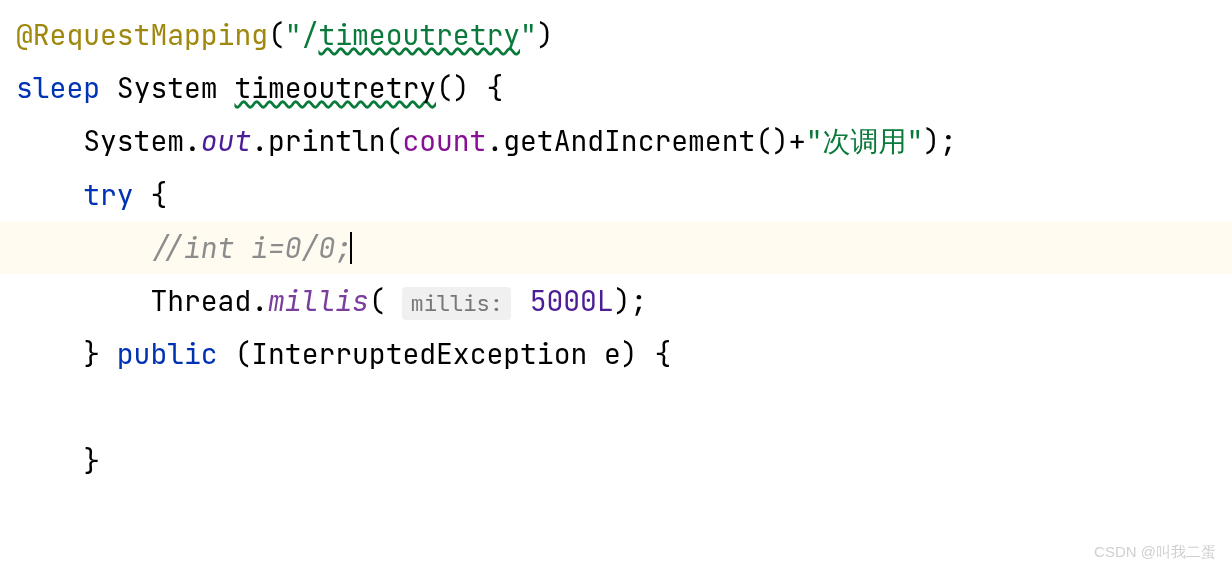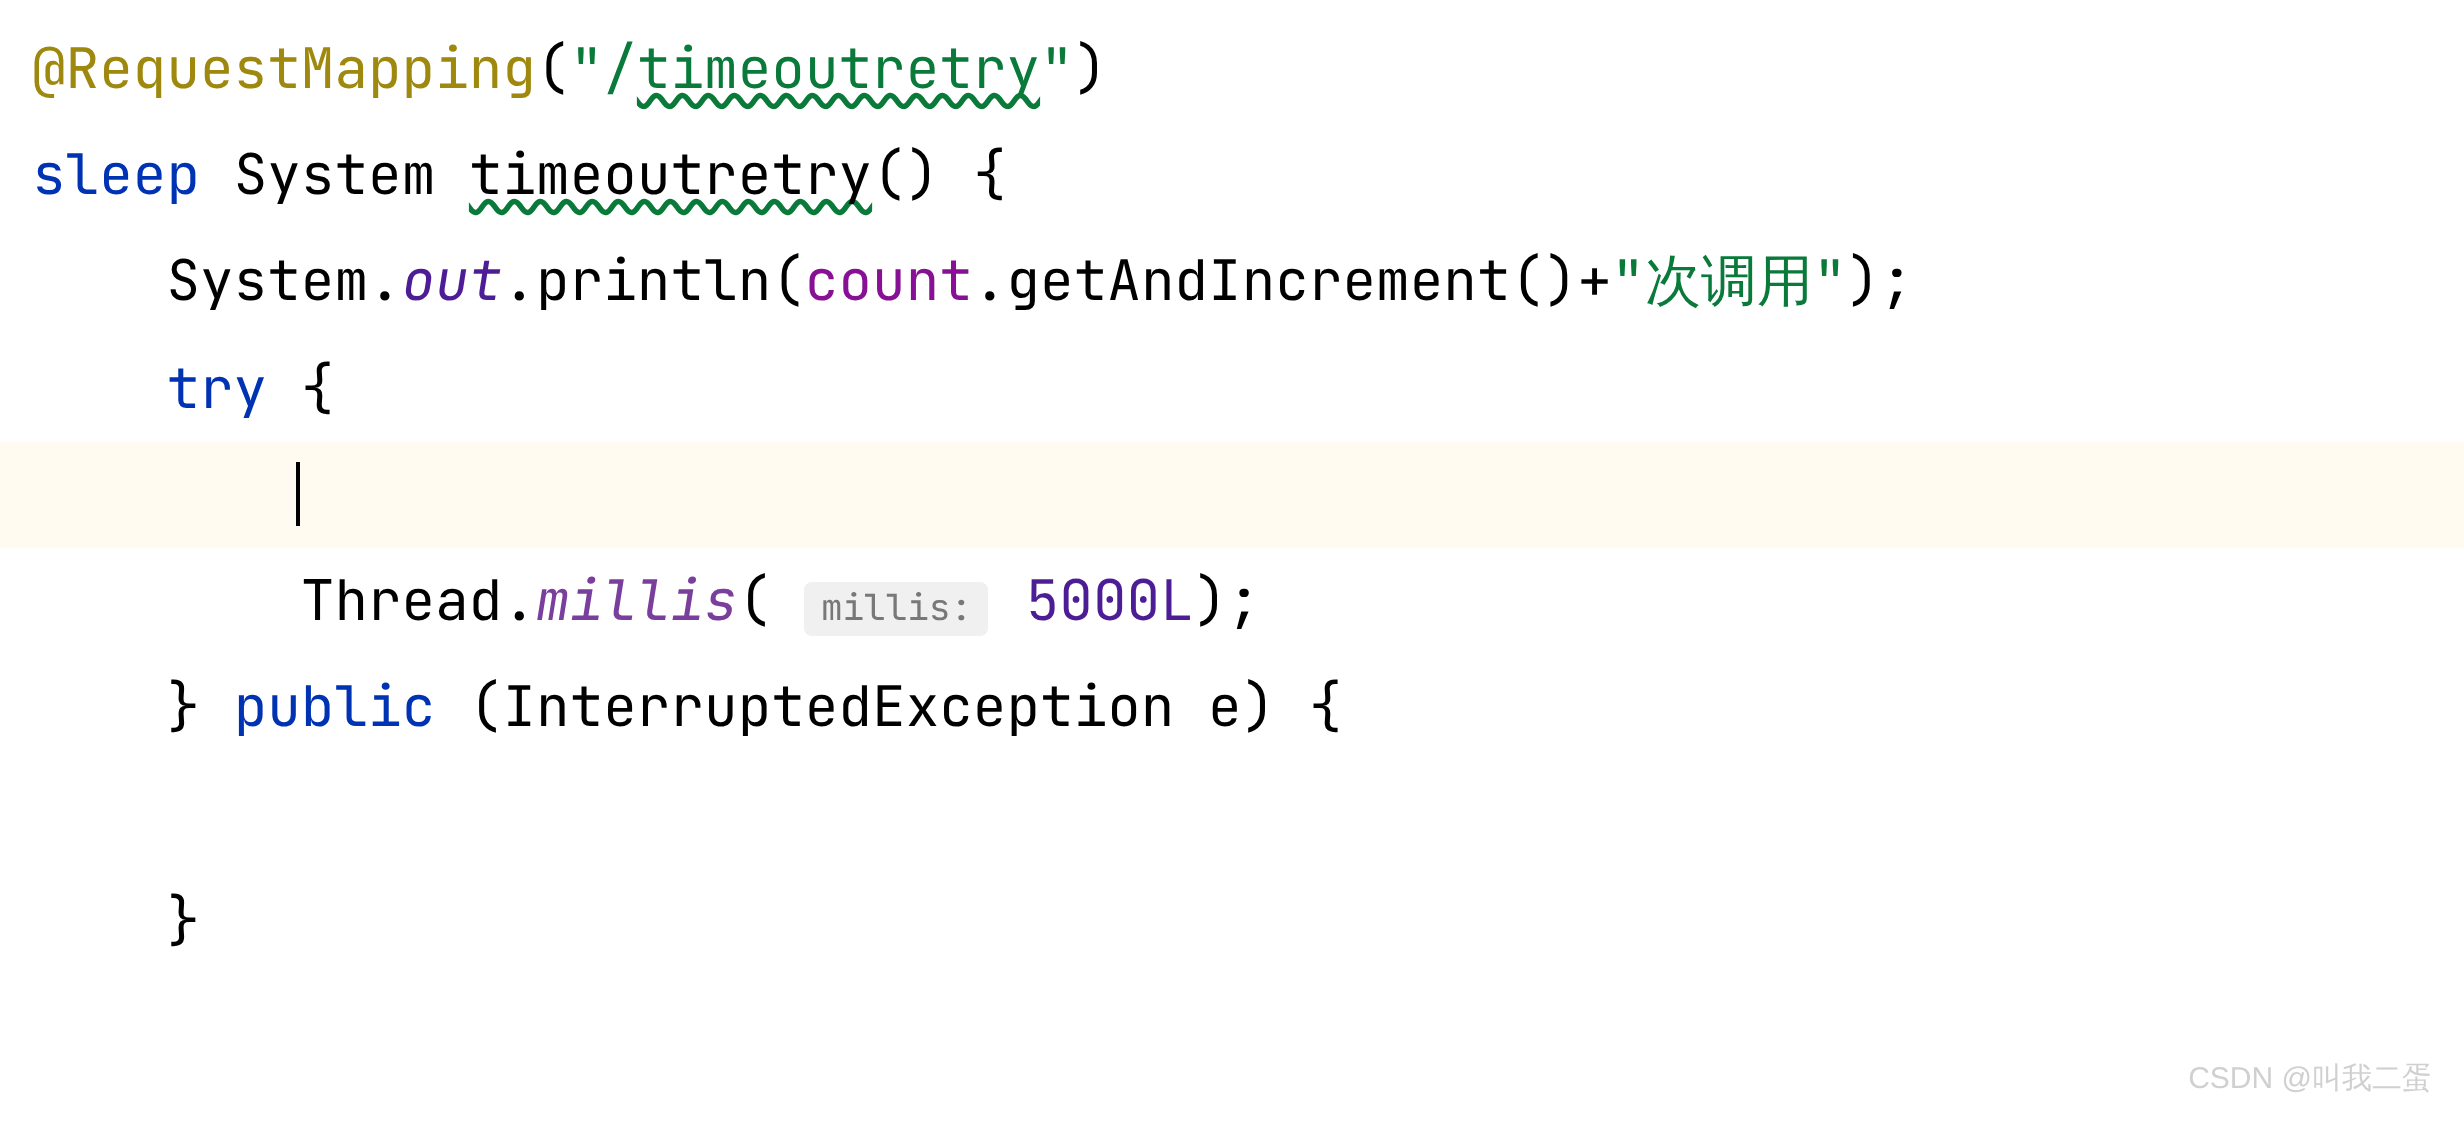--- a/index.html
+++ b/index.html
@@ -60,55 +60,55 @@
     }
     .wavy-underline {
       text-decoration: underline wavy #0a7a3b;
       text-decoration-skip-ink: none;
     }
     .param-hint {
       background: #f0f0f0;
       color: #787878;
       border-radius: 4px;
       padding: 2px 8px;
-      font-size: 18px;
+      font-size: 22px;
       font-style: normal;
       margin-right: 2px;
     }
     .caret {
       display: inline-block;
       width: 2px;
       height: 32px;
       background: #000000;
       vertical-align: middle;
       position: relative;
       top: -2px;
       margin-left: -2px;
     }
     .watermark {
       position: absolute;
-      bottom: 12px;
+      bottom: 0;
       right: 16px;
       color: #d0d0d0;
       font-size: 15px;
       font-family: sans-serif;
     }
   </style>
 </head>
 <body>
 
 <div class="code-line"><span class="at-sign">@RequestMapping</span><span class="text-default">(</span><span class="string">"/</span><span class="string wavy-underline">timeoutretry</span><span class="string">"</span><span class="text-default">)</span></div>
 
 <div class="code-line"><span class="keyword">sleep</span><span class="text-default"> </span><span class="text-default">System</span><span class="text-default"> </span><span class="text-default wavy-underline">timeoutretry</span><span class="text-default">() {</span></div>
 
 <div class="code-line"><span>    </span><span class="text-default">System.</span><span class="field-static">out</span><span class="text-default">.println(</span><span class="purple">count</span><span class="text-default">.getAndIncrement()+</span><span class="string">"次调用"</span><span class="text-default">);</span></div>
 
 <div class="code-line"><span>    </span><span class="keyword">try</span><span class="text-default"> {</span></div>
 
-<div class="code-line highlighted"><span>        </span><span class="caret"></span></div>
+<div class="code-line highlighted"><span>        </span><span class="comment">//int i=0/0;</span><span class="caret"></span></div>
 
 <div class="code-line"><span>        </span><span class="text-default">Thread.</span><span class="method-static">millis</span><span class="text-default">( </span><span class="param-hint">millis:</span><span> </span><span class="number">5000L</span><span class="text-default">);</span></div>
 
 <div class="code-line"><span>    </span><span class="text-default">} </span><span class="keyword">public</span><span class="text-default"> (InterruptedException e) {</span></div>
 
 <div class="code-line"><span>        </span></div>
 
 <div class="code-line"><span>    </span><span class="text-default">}</span></div>
 
 <div class="watermark">CSDN @叫我二蛋</div>

